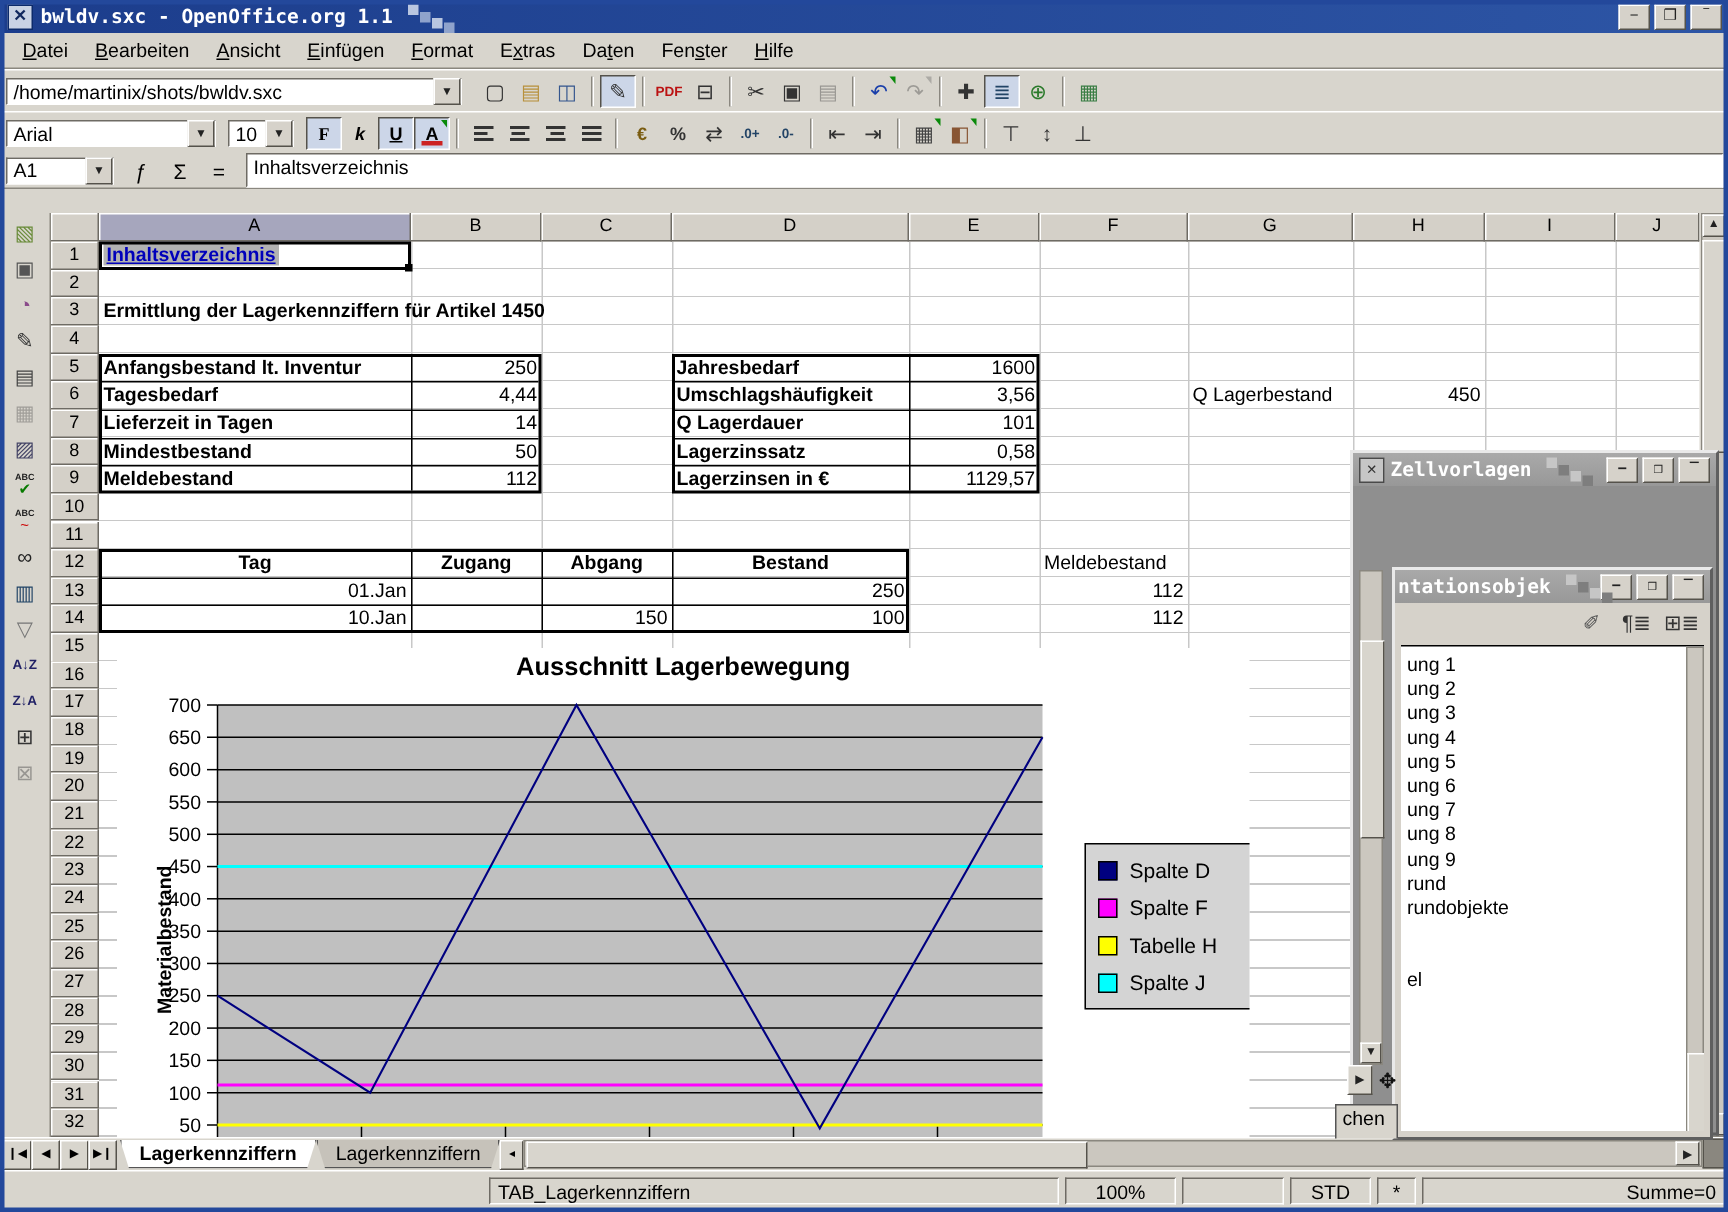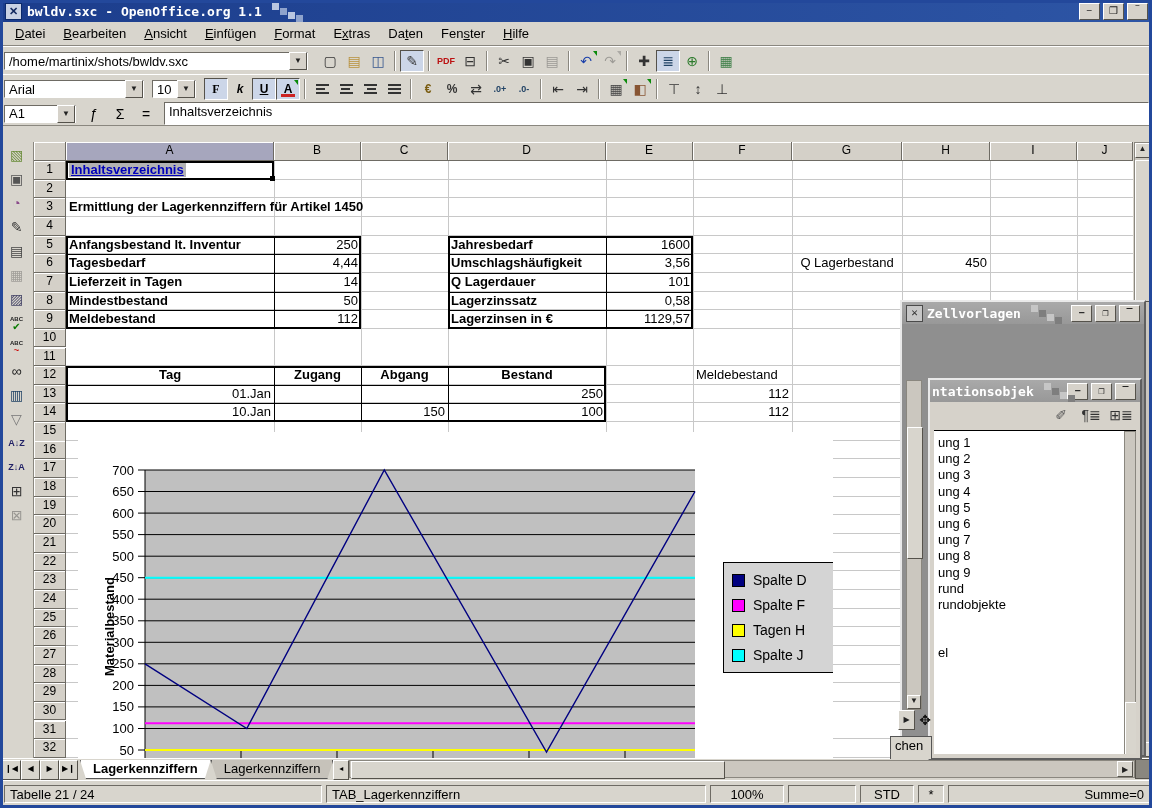--- a/index.html
+++ b/index.html
@@ -419,21 +419,21 @@
       <div class="cell b" style="left: 414px; top: 93.6px; height: 18.65px;">Jahresbedarf</div>
       <div class="cell r" style="left: 572px; top: 93.6px; height: 18.65px; width: 87px;">1600</div>
       <div class="cell b" style="left: 414px; top: 112.25px; height: 18.65px;">Umschlagshäufigkeit</div>
       <div class="cell r" style="left: 572px; top: 112.25px; height: 18.65px; width: 87px;">3,56</div>
       <div class="cell b" style="left: 414px; top: 130.9px; height: 18.65px;">Q Lagerdauer</div>
       <div class="cell r" style="left: 572px; top: 130.9px; height: 18.65px; width: 87px;">101</div>
       <div class="cell b" style="left: 414px; top: 149.55px; height: 18.65px;">Lagerzinssatz</div>
       <div class="cell r" style="left: 572px; top: 149.55px; height: 18.65px; width: 87px;">0,58</div>
       <div class="cell b" style="left: 414px; top: 168.2px; height: 18.65px;">Lagerzinsen in €</div>
       <div class="cell r" style="left: 572px; top: 168.2px; height: 18.65px; width: 87px;">1129,57</div>
-      <div class="cell" style="left: 758px; top: 112.25px; height: 18.65px; width: 110px; text-align: center;">Q Lagerbestand</div>
+      <div class="cell" style="left: 758px; top: 112.25px; height: 18.65px; width: 110px;">Q Lagerbestand</div>
       <div class="cell r" style="left: 868px; top: 112.25px; height: 18.65px; width: 88px;">450</div>
       <div class="cell b c" style="left: 32px; top: 224.15px; height: 18.65px; width: 208px;">Tag</div>
       <div class="cell b c" style="left: 240px; top: 224.15px; height: 16px; width: 87px; text-align: center;">Zugang</div>
       <div class="cell b c" style="left: 327px; top: 224.15px; height: 18.65px; width: 87px;">Abgang</div>
       <div class="cell b c" style="left: 414px; top: 224.15px; height: 18.65px; width: 158px;">Bestand</div>
       <div class="cell" style="left: 659px; top: 224.15px; height: 18.65px; width: 99px;">Meldebestand</div>
       <div class="cell r" style="left: 32px; top: 242.8px; height: 18.65px; width: 208px;">01.Jan</div>
       <div class="cell r" style="left: 414px; top: 242.8px; height: 18.65px; width: 158px;">250</div>
       <div class="cell r" style="left: 659px; top: 242.8px; height: 18.65px; width: 99px;">112</div>
       <div class="cell r" style="left: 32px; top: 261.45px; height: 18.65px; width: 208px;">10.Jan</div>
@@ -461,20 +461,21 @@
         <div class="innerline" style="left: 293px; top: 0px; width: 1px; height: 51.95px;"></div>
         <div class="innerline" style="left: 380px; top: 0px; width: 1px; height: 51.95px;"></div>
         <div class="innerline" style="left: 0px; top: 16.65px; width: 536px; height: 1px;"></div>
         <div class="innerline" style="left: 0px; top: 35.3px; width: 536px; height: 1px;"></div>
       </div>
     </div>
   <div id="selcell" style="left: 32px; top: 19px; width: 208px; height: 18.65px;">
       <span class="handle"></span>
     </div>
   <div id="chart" style="left: 44px; top: 290px; width: 755px; height: 326px;">
+    <div id="chart-title">Ausschnitt Lagerbewegung</div>
     <div id="chart-ylabel">Materialbestand</div>
     <svg id="chart-svg" style="position:absolute;left:0;top:0;" width="755" height="326">
         <rect x="67" y="38" width="550" height="288" fill="#c0c0c0"></rect>
         <line x1="67" y1="38.0" x2="617" y2="38.0" stroke="#000" stroke-width="1"></line>
         <line x1="60" y1="38.0" x2="67" y2="38.0" stroke="#000"></line>
         <text x="56" y="42.5" text-anchor="end" font-size="13" fill="#000">700</text>
         <line x1="67" y1="59.5" x2="617" y2="59.5" stroke="#000" stroke-width="1"></line>
         <line x1="60" y1="59.5" x2="67" y2="59.5" stroke="#000"></line>
         <text x="56" y="64" text-anchor="end" font-size="13" fill="#000">650</text>
         <line x1="67" y1="81.1" x2="617" y2="81.1" stroke="#000" stroke-width="1"></line>
@@ -528,21 +529,21 @@
         <div class="leg-item">
           <span class="leg-chip" style="background: rgb(0, 0, 128);"></span>
           <span>Spalte D</span>
         </div>
         <div class="leg-item">
           <span class="leg-chip" style="background: rgb(255, 0, 255);"></span>
           <span>Spalte F</span>
         </div>
         <div class="leg-item">
           <span class="leg-chip" style="background: rgb(255, 255, 0);"></span>
-          <span>Tagen H</span>
+          <span>Tabelle H</span>
         </div>
         <div class="leg-item">
           <span class="leg-chip" style="background: rgb(0, 255, 255);"></span>
           <span>Spalte J</span>
         </div>
       </div>
   </div>
 </div>
 
 <div class="abs sbtrack" style="left:1134px;top:142px;width:17px;height:616px;z-index:10;">
@@ -640,21 +641,20 @@
     </span>
   <span class="navbtn" style="width:14px;">◂</span>
   <span class="sbtrack" style="position:relative;flex:1;height:18px;margin-top:1px;">
     <span class="sbthumb" style="left:1px;top:0;width:372px;height:16px;"></span>
     <span class="sbarrow" style="right:1px;top:0;width:16px;height:16px;line-height:15px;">▶</span>
   </span>
   <span style="width:17px;height:20px;background:#8a877f;border:1px solid #55524b;box-sizing:border-box;"></span>
 </div>
 
 <div id="statusbar" class="abs">
-    <div class="stfield" style="left: 4px; width: 318px; text-align: left;">Tabelle 21 / 24</div>
     <div class="stfield" style="left: 326px; width: 380px; text-align: left;">TAB_Lagerkennziffern</div>
     <div class="stfield" style="left: 710px; width: 74px; text-align: center;">100%</div>
     <div class="stfield" style="left: 788px; width: 68px; text-align: center;"></div>
     <div class="stfield" style="left: 860px; width: 54px; text-align: center;">STD</div>
     <div class="stfield" style="left: 918px; width: 26px; text-align: center;">*</div>
     <div class="stfield" style="left: 948px; width: 202px; text-align: right;">Summe=0</div>
   </div>
 
 <div id="frame"></div>
 

